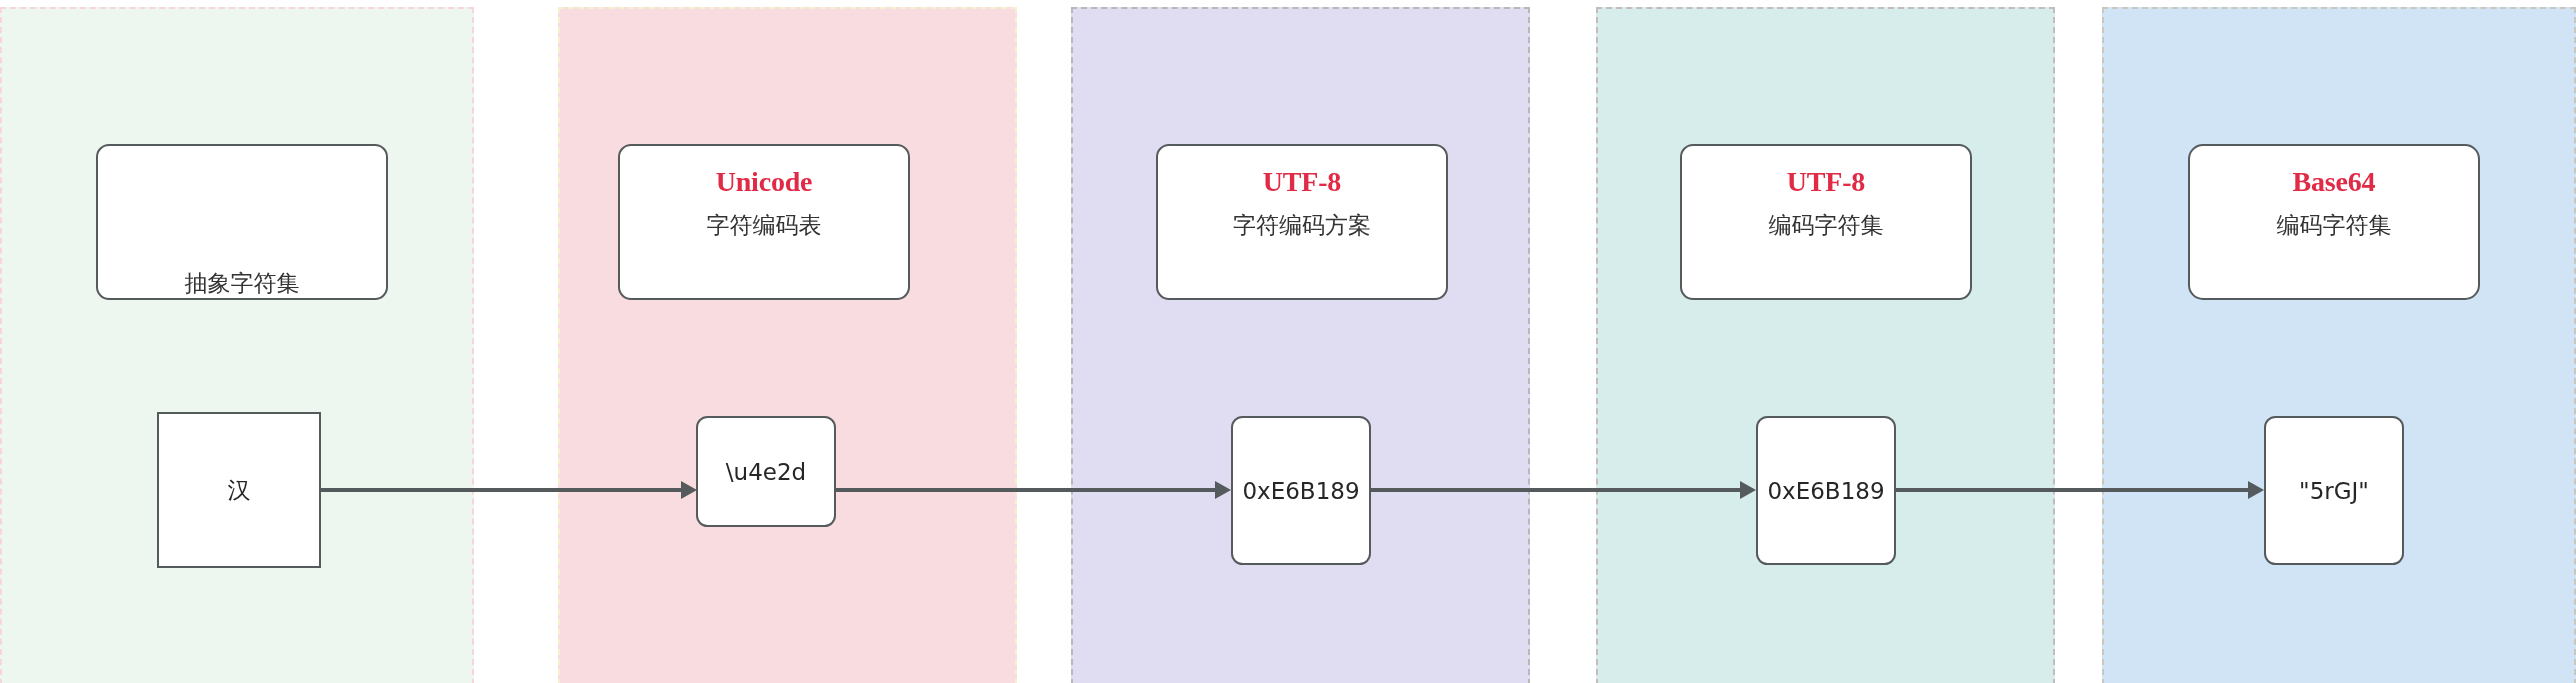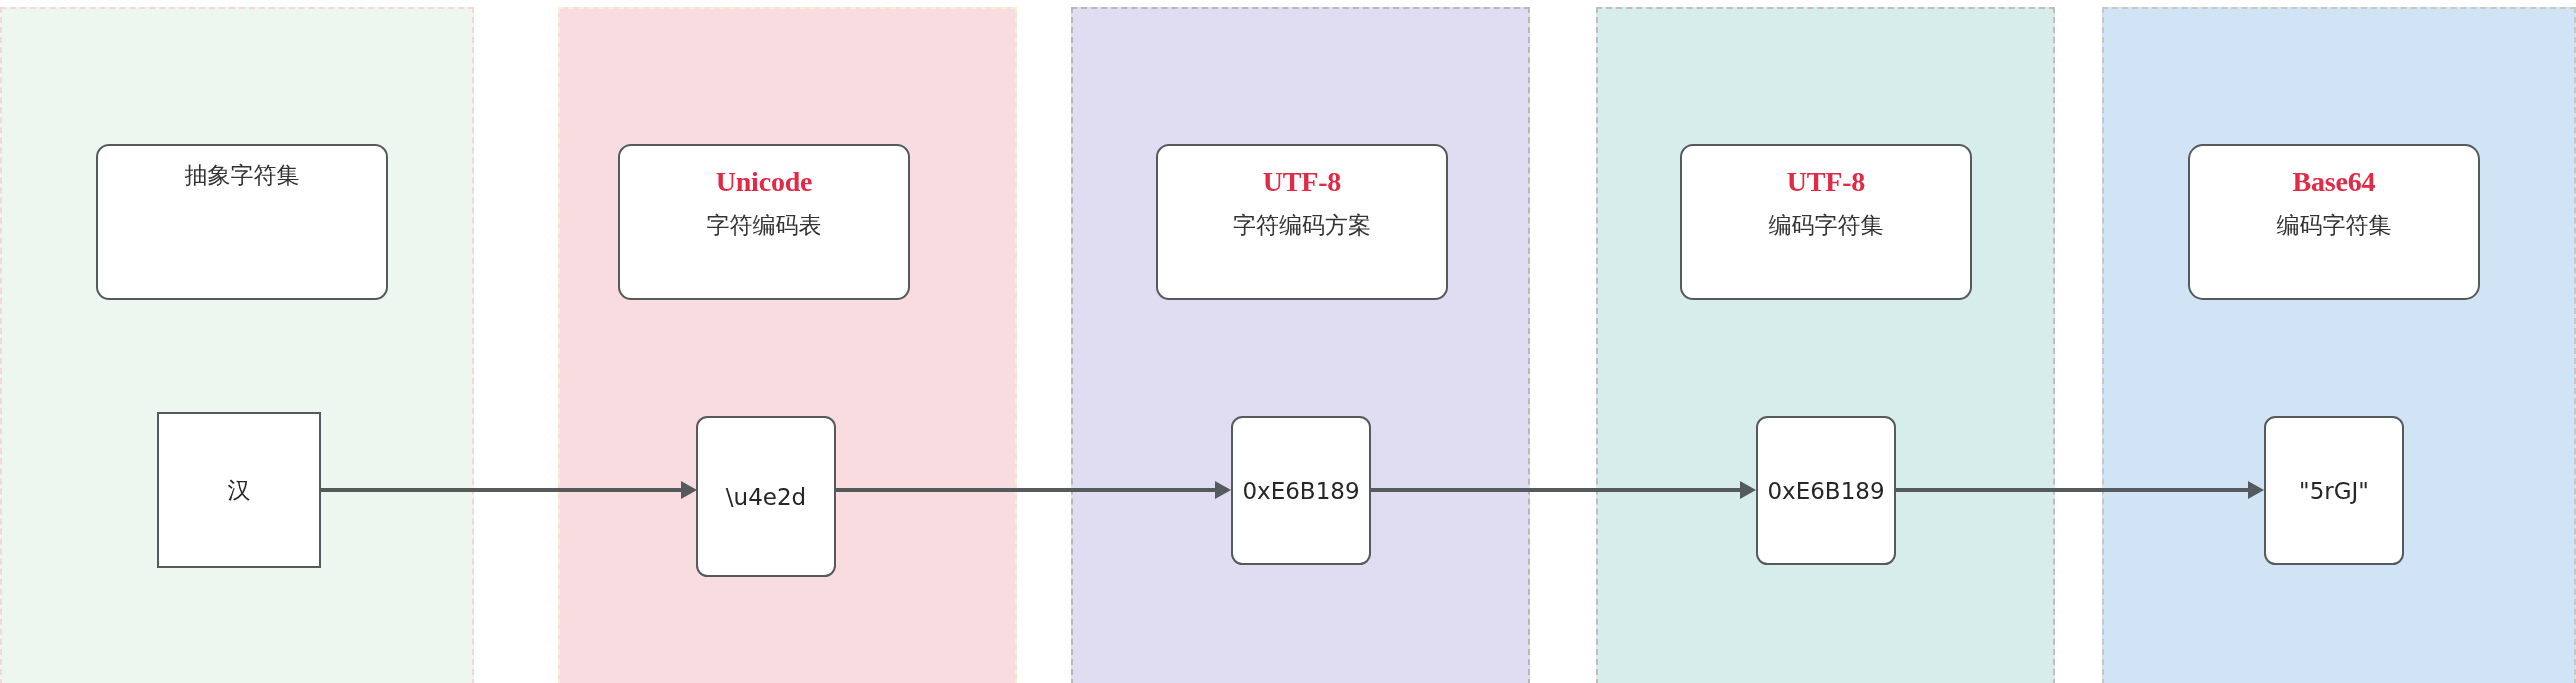--- a/index.html
+++ b/index.html
@@ -36,21 +36,21 @@
     border: 2.4px solid #555a5c;
     border-radius: 13px;
     display: flex;
     flex-direction: column;
     align-items: center;
     justify-content: flex-start;
     padding-top: 21px;
     text-align: center;
   }
   .concept-node.no-title {
-    justify-content: flex-start;
+    justify-content: flex-end;
     padding-top: 16px;
   }
   .concept-title {
     font-family: Liberation Serif, serif;
     font-weight: bold;
     font-size: 28px;
     line-height: 1.05;
     letter-spacing: -0.2px;
     color: #e02a46;
     margin: 0;
@@ -122,21 +122,21 @@
       <div class="concept-sub">抽象字符集</div>
     </div>
     <div class="value-node square" style="left: 157px; top: 412px; width: 164px; height: 156px; border-color: rgb(85, 90, 92); background: rgb(255, 255, 255);">
       <span class="value-label">汉</span>
     </div>
     <div class="lane" style="left: 558px; width: 459px; background: rgb(249, 220, 223); border-color: rgb(245, 240, 206);"></div>
     <div class="concept-node" style="left: 618px; top: 144px; width: 292px; height: 156px; border-color: rgb(85, 90, 92); background: rgb(255, 255, 255);">
       <div class="concept-title" style="color: rgb(224, 42, 70);">Unicode</div>
       <div class="concept-sub">字符编码表</div>
     </div>
-    <div class="value-node rounded" style="left: 696px; top: 416px; width: 140px; height: 161px; border-color: rgb(85, 90, 92); background: rgb(255, 255, 255);">
+    <div class="value-node rounded" style="left: 696px; top: 416px; width: 140px; height: 111px; border-color: rgb(85, 90, 92); background: rgb(255, 255, 255);">
       <span class="value-label">\u4e2d</span>
     </div>
     <div class="lane" style="left: 1071px; width: 459px; background: rgb(224, 220, 242); border-color: rgb(184, 184, 184);"></div>
     <div class="concept-node" style="left: 1156px; top: 144px; width: 292px; height: 156px; border-color: rgb(85, 90, 92); background: rgb(255, 255, 255);">
       <div class="concept-title" style="color: rgb(224, 42, 70);">UTF-8</div>
       <div class="concept-sub">字符编码方案</div>
     </div>
     <div class="value-node rounded" style="left: 1231px; top: 416px; width: 140px; height: 149px; border-color: rgb(85, 90, 92); background: rgb(255, 255, 255);">
       <span class="value-label">0xE6B189</span>
     </div>

